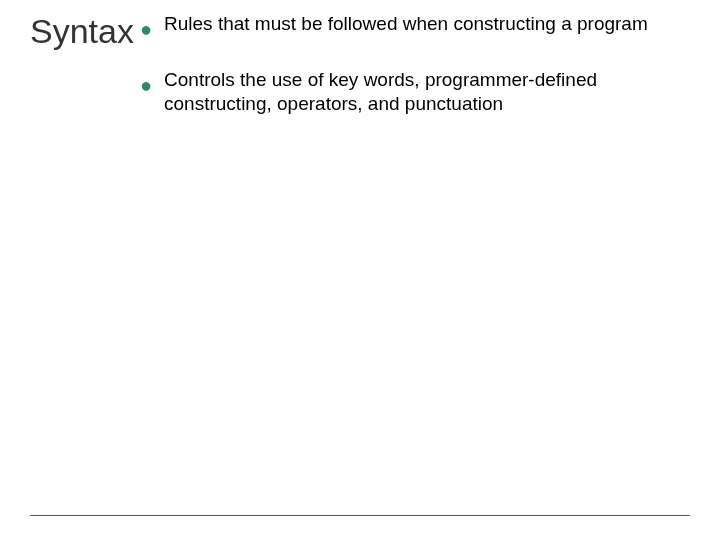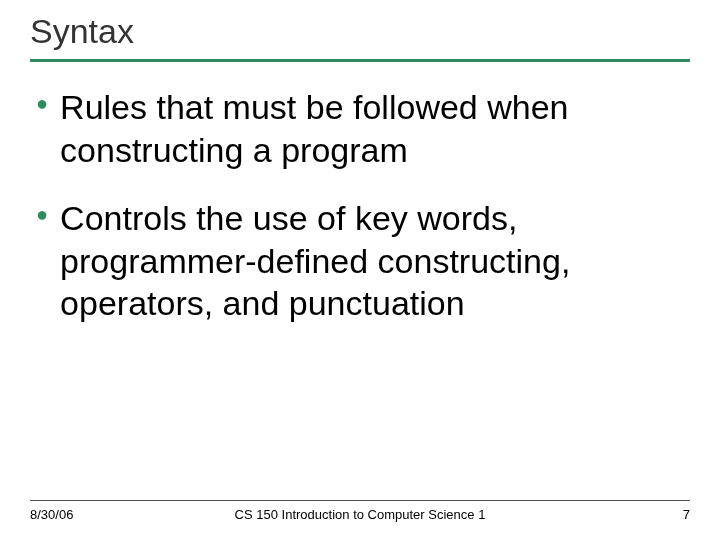--- a/index.html
+++ b/index.html
@@ -13,21 +13,21 @@
       background: #ffffff;
       font-family: Arial, Helvetica, sans-serif;
       position: relative;
       overflow: hidden;
     }
     .slide {
       width: 100%;
       height: 100%;
       padding: 12px 30px 0 30px;
       display: flex;
-      flex-direction: column;
+      flex-direction: row;
     }
     .title {
       font-size: 34px;
       font-weight: normal;
       color: #333333;
       font-family: Verdana, Arial, sans-serif;
       margin-bottom: 8px;
     }
     .title-underline {
       border: none;
@@ -44,21 +44,21 @@
       margin-bottom: 26px;
     }
     .bullet {
       color: #2f8a5f;
       font-size: 20px;
       line-height: 1.3;
       margin-right: 12px;
       margin-top: 4px;
     }
     .bullet-text {
-      font-size: 34px;
+      font-size: 19px;
       color: #000000;
       line-height: 1.25;
       font-family: Arial, Helvetica, sans-serif;
     }
     .footer {
       position: absolute;
       bottom: 18px;
       left: 30px;
       right: 30px;
     }
@@ -98,19 +98,14 @@
       <span class="bullet">●</span>
       <span class="bullet-text">Rules that must be followed when constructing a program</span>
     </div>
     <div class="bullet-item">
       <span class="bullet">●</span>
       <span class="bullet-text">Controls the use of key words, programmer-defined constructing, operators, and punctuation</span>
     </div>
   </div>
   <div class="footer">
     <hr class="footer-line">
-    <div class="footer-row">
-      <span class="footer-date">8/30/06</span>
-      <span class="footer-course">CS 150 Introduction to Computer Science 1</span>
-      <span class="footer-page">7</span>
-    </div>
   </div>
 </div>
 
 </body></html>

